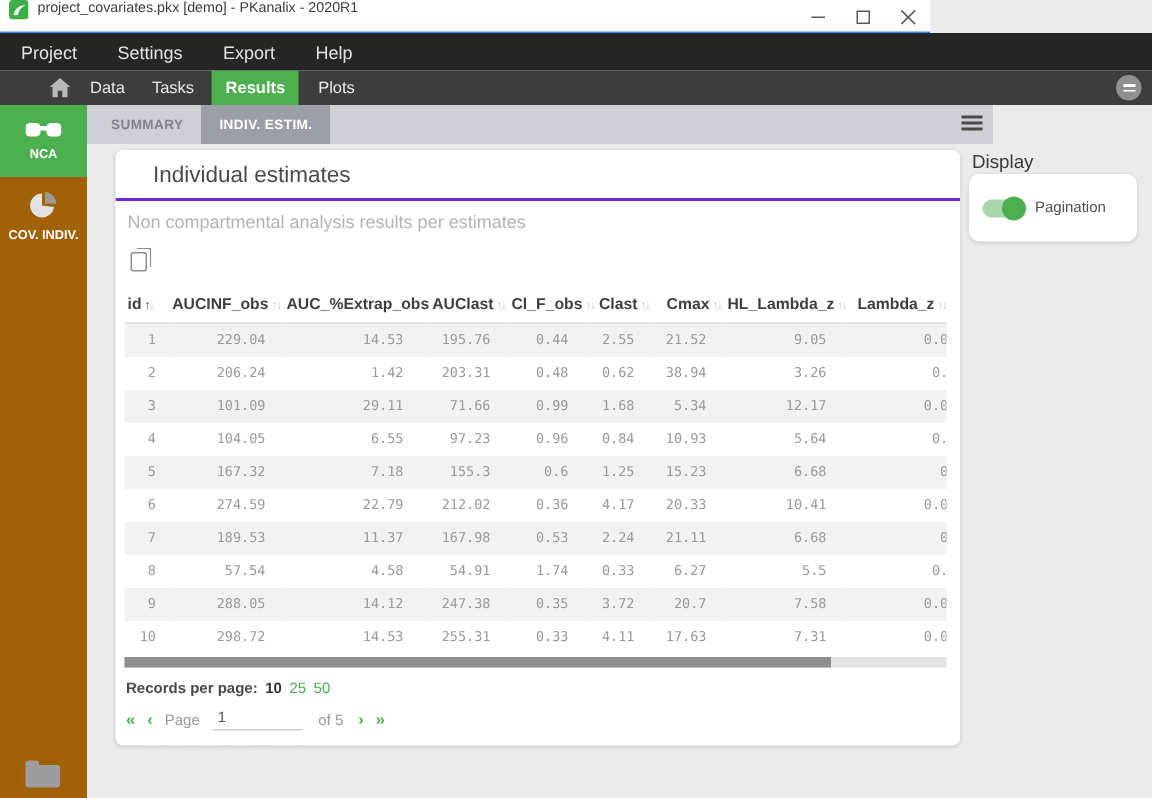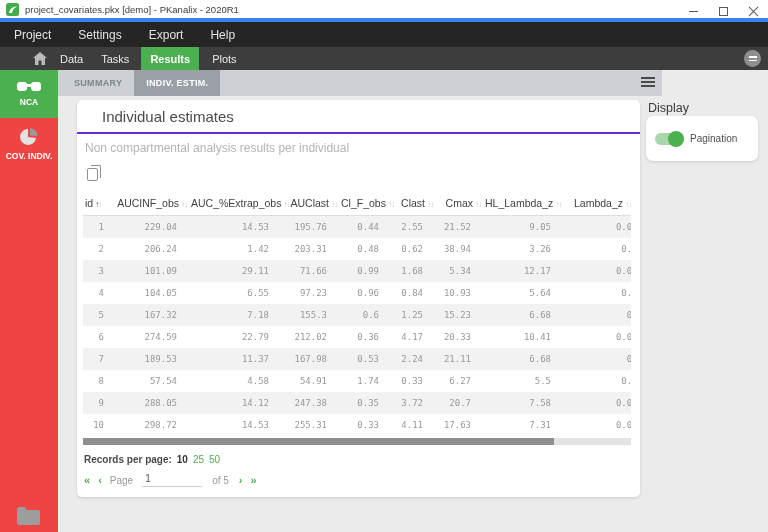--- a/index.html
+++ b/index.html
@@ -1,21 +1,21 @@
 <!DOCTYPE html>
 <html><head>
 <meta charset="utf-8">
 <style>
   * { margin:0; padding:0; box-sizing:border-box; }
   html,body { width:768px; height:532px; overflow:hidden; }
   body { font-family:"Liberation Sans", sans-serif; background:#ebebeb; position:relative; }
 
   
-  .titlebar { position:absolute; left:0; top:0; width:768px; height:22px; background:#ffffff;
-              border-bottom:4px solid #3b82f6; display:flex; align-items:center; padding-left:6px; }
+  .titlebar { position:absolute; left:0; top:0; width:620px; height:22px; background:#ffffff;
+              border-bottom:1px solid #3b82f6; display:flex; align-items:flex-start; padding-left:6px; }
   .app-logo { width:13px; height:13px; flex:0 0 13px; }
   .win-title { font-size:9.5px; color:#3c3c3c; margin-left:6px; white-space:nowrap; }
   .win-controls { position:absolute; right:0; top:0; height:22px; display:flex; }
   .win-btn { width:30px; height:22px; display:flex; align-items:center; justify-content:center; cursor:default; }
   .glyph-min { width:9px; height:1px; background:#5a5a5a; }
   .glyph-max { width:9px; height:9px; border:1px solid #5a5a5a; }
   .glyph-close { position:relative; width:11px; height:11px; }
   .glyph-close::before, .glyph-close::after { content:""; position:absolute; left:-1px; top:5px; width:13px; height:1px; background:#5a5a5a; }
   .glyph-close::before { transform:rotate(45deg); }
   .glyph-close::after { transform:rotate(-45deg); }
@@ -39,21 +39,21 @@
   
   .subtabbar { position:absolute; left:58px; top:70px; width:604px; height:26px; background:#cdd1d5;
                display:flex; align-items:stretch; padding-left:4px; }
   .subtab { height:26px; display:flex; align-items:center; padding:0 12px; font-size:9px; font-weight:bold;
             letter-spacing:.3px; color:#7f858b; cursor:default; }
   .subtab.active { background:#9aa0a6; color:#ffffff; }
   .hamburger { position:absolute; right:7px; top:7px; width:14px; display:flex; flex-direction:column; gap:2.5px; }
   .hamburger i { display:block; width:14px; height:1.6px; background:#4a4a4a; }
 
   
-  .sidebar { position:absolute; left:0; top:70px; width:58px; height:462px; background:#ef4444; }
+  .sidebar { position:absolute; left:0; top:70px; width:58px; height:462px; background:#a16207; }
   .side-item { width:58px; display:flex; flex-direction:column; align-items:center; justify-content:center;
                color:#fff; font-size:8.5px; font-weight:bold; cursor:default; }
   .side-item.nca { height:48px; background:#4caf50; }
   .side-item.cov { height:52px; }
   .side-item svg { margin-bottom:4px; }
   .folder-ic { position:absolute; left:17px; bottom:7px; width:23px; height:15px; background:#9d9d9d;
                border-radius:2px; }
   .folder-ic::before { content:""; position:absolute; left:0; top:-3px; width:9px; height:4px;
                        background:#9d9d9d; border-radius:2px 2px 0 0; }
 
@@ -66,21 +66,21 @@
   .card-sub { margin:7px 0 0 8px; font-size:12px; color:#b4b4b4; }
   .copy-ic { position:relative; margin:13px 0 0 10px; width:11px; height:13px; border:1.5px solid #8f8f8f;
              border-radius:2px; background:#fff; }
   .copy-ic::before { content:""; position:absolute; left:3px; top:-4px; width:9px; height:12px;
                      border-top:1.5px solid #8f8f8f; border-right:1.5px solid #8f8f8f; border-radius:0 2px 0 0; }
 
   .table-wrap { margin:10px 0 0 6px; width:548px; overflow:hidden; }
   table { width:568px; table-layout:fixed; border-collapse:collapse; }
   col.c0{width:30px} col.c1{width:78px} col.c2{width:92px} col.c3{width:58px} col.c4{width:52px}
   col.c5{width:44px} col.c6{width:48px} col.c7{width:80px} col.c8{width:86px}
-  th { font-size:10.5px; font-weight:normal; color:#3f3f3f; text-align:right; padding:6px 4px 6px 0;
+  th { font-size:10.5px; font-weight:bold; color:#3f3f3f; text-align:right; padding:6px 4px 6px 0;
        border-bottom:1px solid #dedede; white-space:nowrap; cursor:default; }
   th:first-child { text-align:left; padding-left:2px; }
   th.last { padding-right:20px; }
   th .sort { font-size:8px; color:#c9c9c9; letter-spacing:-1px; margin-left:2px; }
   th.sorted .up { color:#4a4a4a; }
   td { font-family:"DejaVu Sans Mono", monospace; font-size:9px; color:#9a9a9a; text-align:right;
        padding:6px 14px 6px 0; white-space:nowrap; }
   td:first-child { padding-right:9px; }
   td.last { padding-right:8px; }
   tbody tr:nth-child(odd) td { background:#f2f2f2; }
@@ -180,21 +180,21 @@
     </svg>
     <span>COV. INDIV.</span>
   </div>
   <div class="folder-ic"></div>
 </div>
 
 <div class="content">
 
   <div class="card">
     <div class="card-title">Individual estimates</div>
-    <div class="card-sub">Non compartmental analysis results per individual</div>
+    <div class="card-sub">Non compartmental analysis results per estimates</div>
     <div class="copy-ic"></div>
 
     <div class="table-wrap">
       <table>
         <colgroup>
           <col class="c0">
             <col class="c1">
             <col class="c2">
             <col class="c3">
             <col class="c4">

